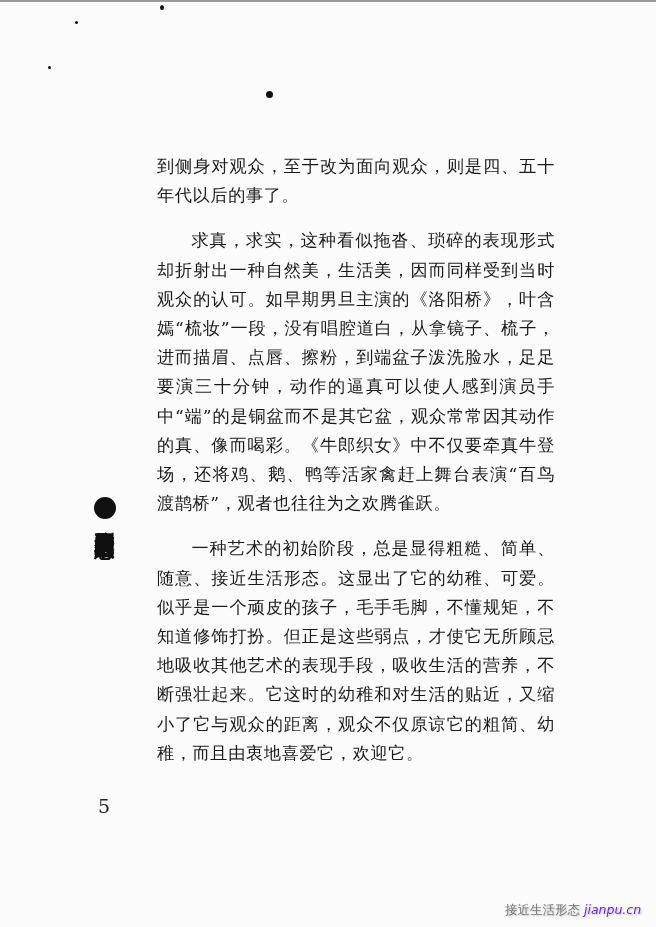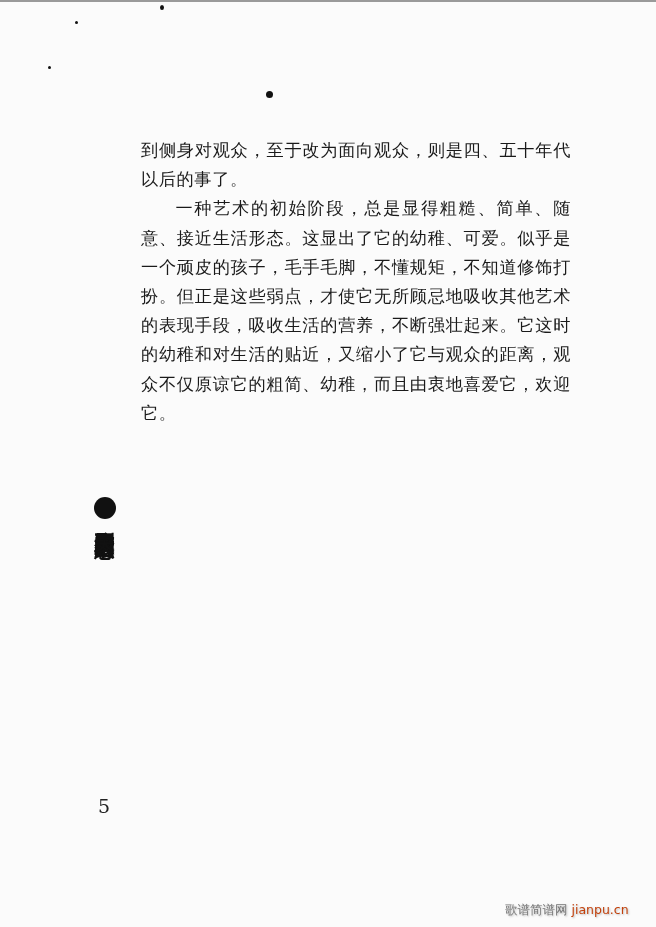--- a/index.html
+++ b/index.html
@@ -9,57 +9,58 @@
       font-family: "DejaVu Serif", "Liberation Serif", serif;
       color: #1a1a1a;
     }
     .top-edge { position: absolute; left: 0; top: 0; width: 656px; height: 2px; background: #9a9a9a; }
     .speck { position: absolute; background: #111; border-radius: 50%; }
     .body-text {
       position: absolute; left: 141px; top: 136px; width: 430px;
       font-size: 17.2px; line-height: 29.2px; letter-spacing: 0.6px;
       text-align: justify;
     }
-    .para { margin: 0; text-indent: 2em; }
+    .para { margin: 16px; text-indent: 2em; }
     .para.cont { text-indent: 0; }
     .side-title {
       position: absolute; left: 93px; top: 516px; width: 26px;
       writing-mode: vertical-rl; text-orientation: upright;
       font-family: "DejaVu Sans", "Liberation Sans", sans-serif;
       font-size: 20px; letter-spacing: 0.5px; font-weight: bold; color: #111;
     }
     .bullet {
       position: absolute; left: 94px; top: 497px; width: 22px; height: 22px;
       border-radius: 50%; background: #111;
     }
     .page-number {
       position: absolute; left: 98px; top: 795px;
       font-size: 19px; color: #222;
     }
     .watermark {
       position: absolute; left: 505px; top: 902px;
       font-family: "DejaVu Sans", "Liberation Sans", sans-serif;
       font-size: 12.5px; color: #777; text-shadow: 1px 1px 2px #bbb;
     }
-    .watermark .url { color: #c2410c; }
+    .watermark .url { color: #6d28d9; font-style: italic; }
   </style>
 </head>
 <body>
 
 <div class="top-edge"></div>
 <div class="speck" style="left:160px;top:5px;width:4px;height:5px;"></div>
 <div class="speck" style="left:75px;top:21px;width:3px;height:3px;"></div>
 <div class="speck" style="left:48px;top:66px;width:3px;height:3px;"></div>
 <div class="speck" style="left:266px;top:91px;width:7px;height:7px;"></div>
 
 <main class="body-text">
   <p class="para cont">到侧身对观众，至于改为面向观众，则是四、五十年代以后的事了。</p>
+  <p class="para">求真，求实，这种看似拖沓、琐碎的表现形式却折射出一种自然美，生活美，因而同样受到当时观众的认可。如早期男旦主演的《洛阳桥》，叶含嫣“梳妆”一段，没有唱腔道白，从拿镜子、梳子，进而描眉、点唇、擦粉，到端盆子泼洗脸水，足足要演三十分钟，动作的逼真可以使人感到演员手中“端”的是铜盆而不是其它盆，观众常常因其动作的真、像而喝彩。《牛郎织女》中不仅要牵真牛登场，还将鸡、鹅、鸭等活家禽赶上舞台表演“百鸟渡鹊桥”，观者也往往为之欢腾雀跃。</p>
   <p class="para">一种艺术的初始阶段，总是显得粗糙、简单、随意、接近生活形态。这显出了它的幼稚、可爱。似乎是一个顽皮的孩子，毛手毛脚，不懂规矩，不知道修饰打扮。但正是这些弱点，才使它无所顾忌地吸收其他艺术的表现手段，吸收生活的营养，不断强壮起来。它这时的幼稚和对生活的贴近，又缩小了它与观众的距离，观众不仅原谅它的粗简、幼稚，而且由衷地喜爱它，欢迎它。</p>
 </main>
 
 <div class="bullet"></div>
 <div class="side-title">豫剧表演不同发展阶段的历史形态</div>
 <div class="page-number">5</div>
 
 <div class="watermark">
-  <span>歌谱简谱网</span>
+  <span>接近生活形态</span>
   <span class="url">jianpu.cn</span>
 </div>
 
 </body></html>

